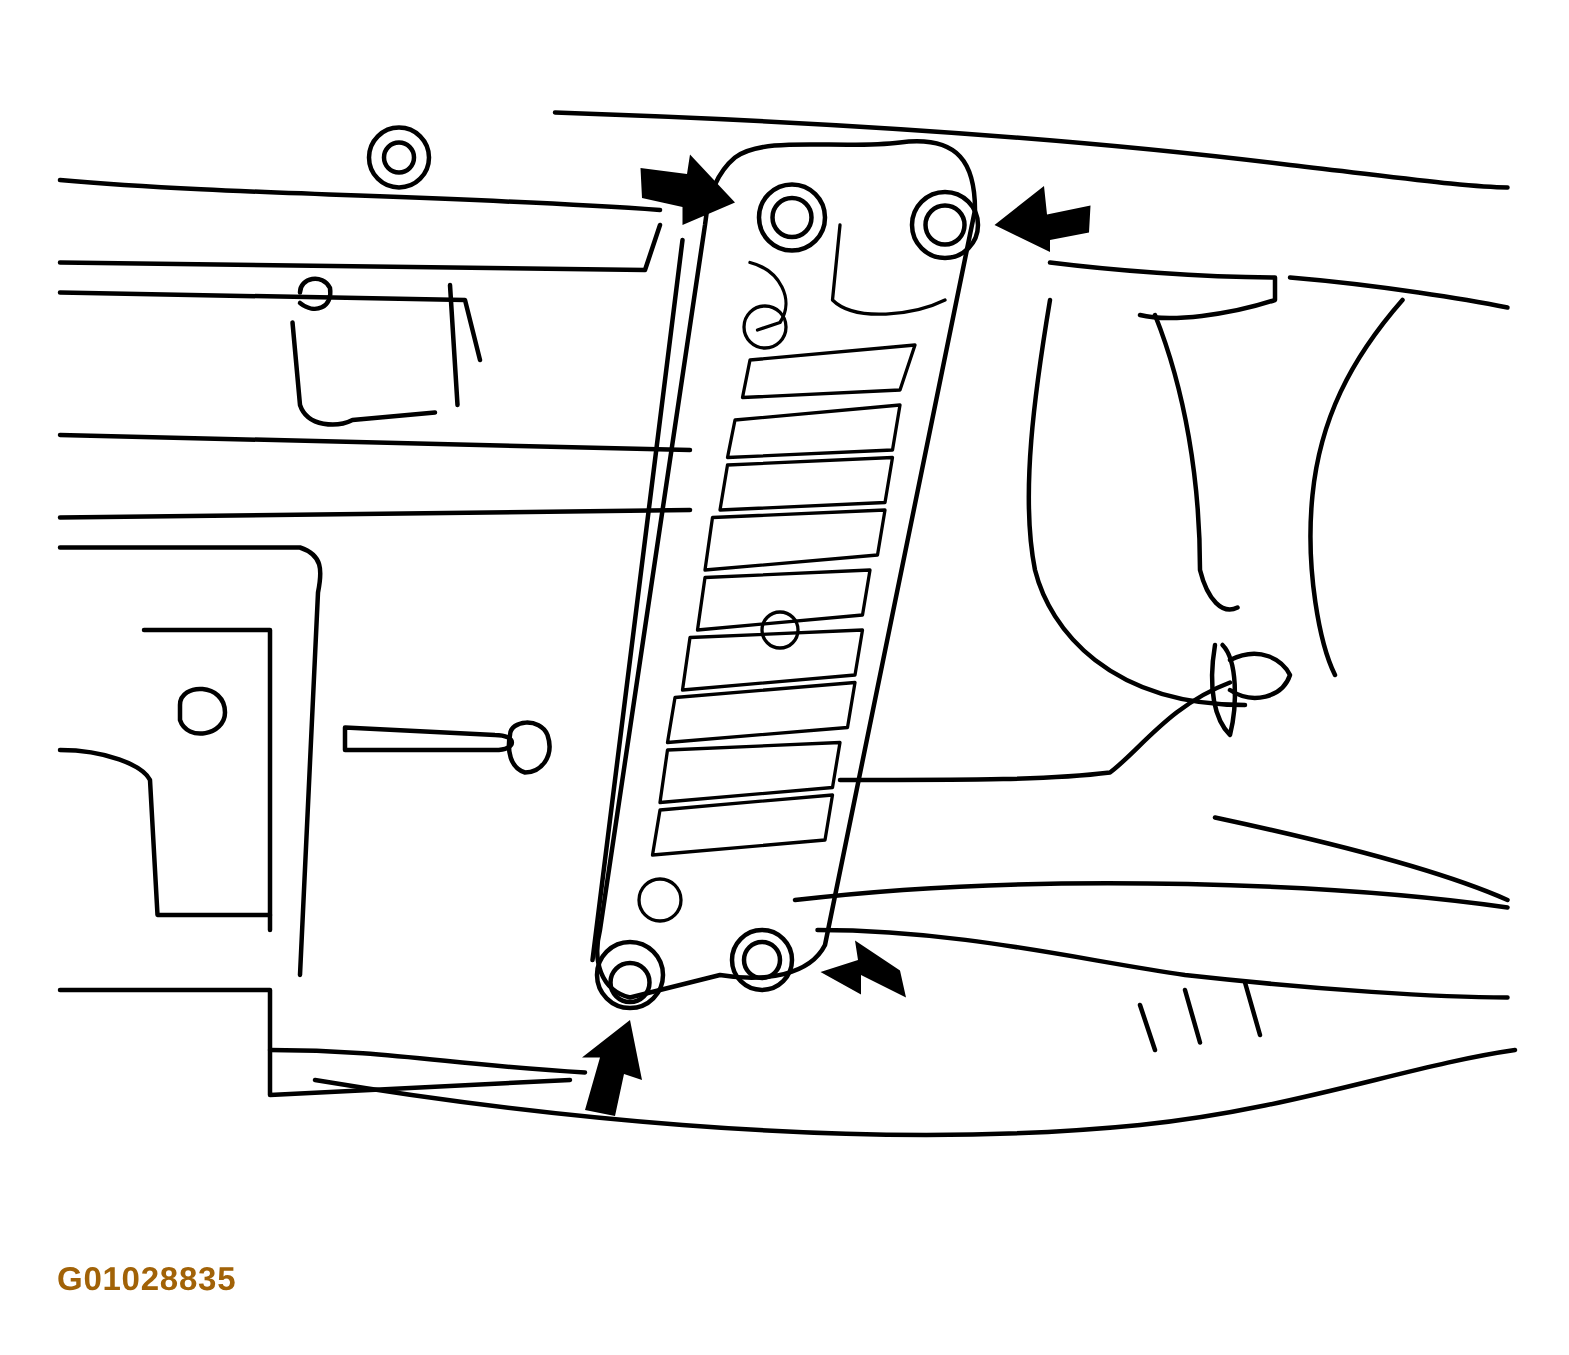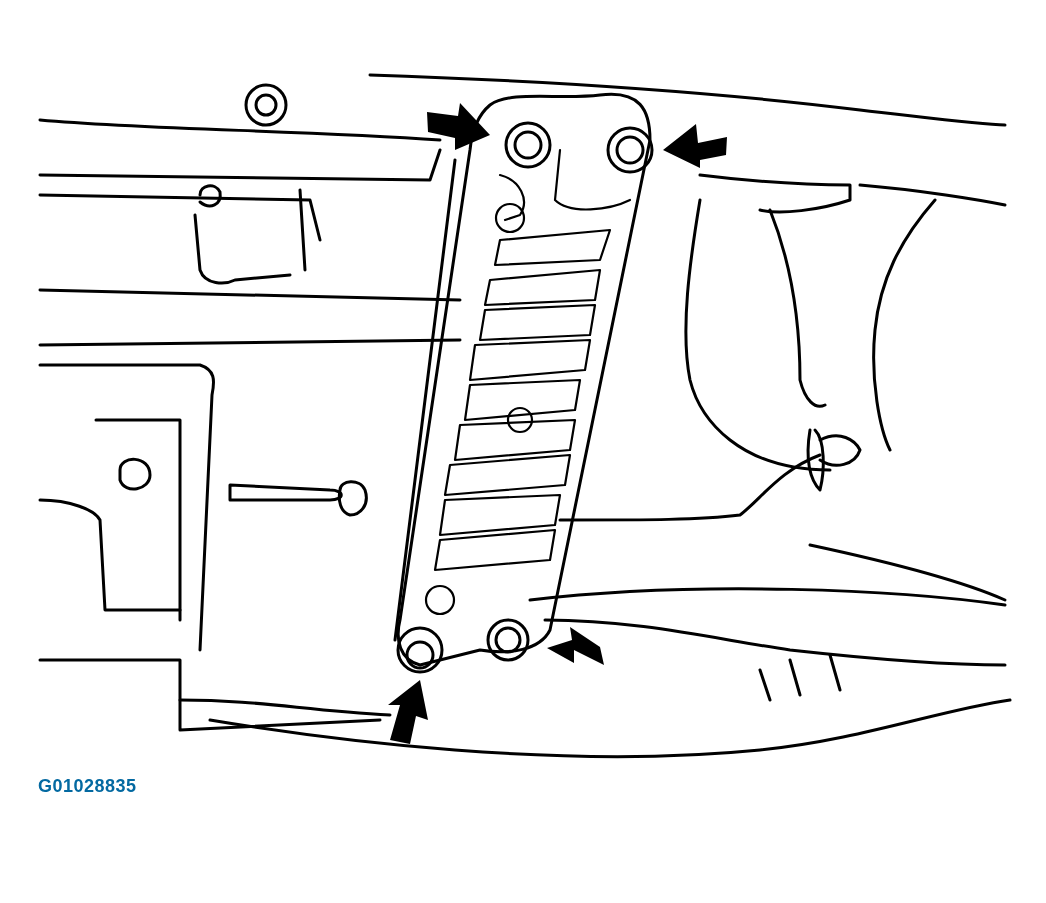--- a/index.html
+++ b/index.html
@@ -1,21 +1,21 @@
 <!DOCTYPE html>
 <html><head>
 <meta charset="utf-8">
 <style>
   html,body{margin:0;padding:0;background:#ffffff;}
   body{width:1046px;height:903px;position:relative;overflow:hidden;font-family:"Liberation Sans",sans-serif;}
   svg#drawing{position:absolute;left:0;top:0;}
   .ln{fill:none;stroke:#000;stroke-width:3;stroke-linecap:round;stroke-linejoin:round;}
   .thin{fill:none;stroke:#000;stroke-width:2.2;stroke-linecap:round;stroke-linejoin:round;}
   .arrow{fill:#000;}
-  #figure-id{position:absolute;left:38px;top:776px;font-size:18px;font-weight:bold;color:#0369a1;letter-spacing:0.5px;}
+  #figure-id{position:absolute;left:38px;top:840px;font-size:22px;font-weight:bold;color:#a16207;letter-spacing:0.5px;}
 </style>
 </head>
 <body>
 
 <svg id="drawing" width="1046" height="903" viewBox="0 0 1046 903">
 
   <g>
     <path class="ln" d="M40 120 C150 130 300 130 440 140"></path>
     <path class="ln" d="M370 75 C520 80 700 90 860 110 C930 118 980 125 1005 125"></path>
     <path class="ln" d="M40 175 L430 180 L440 150"></path>

